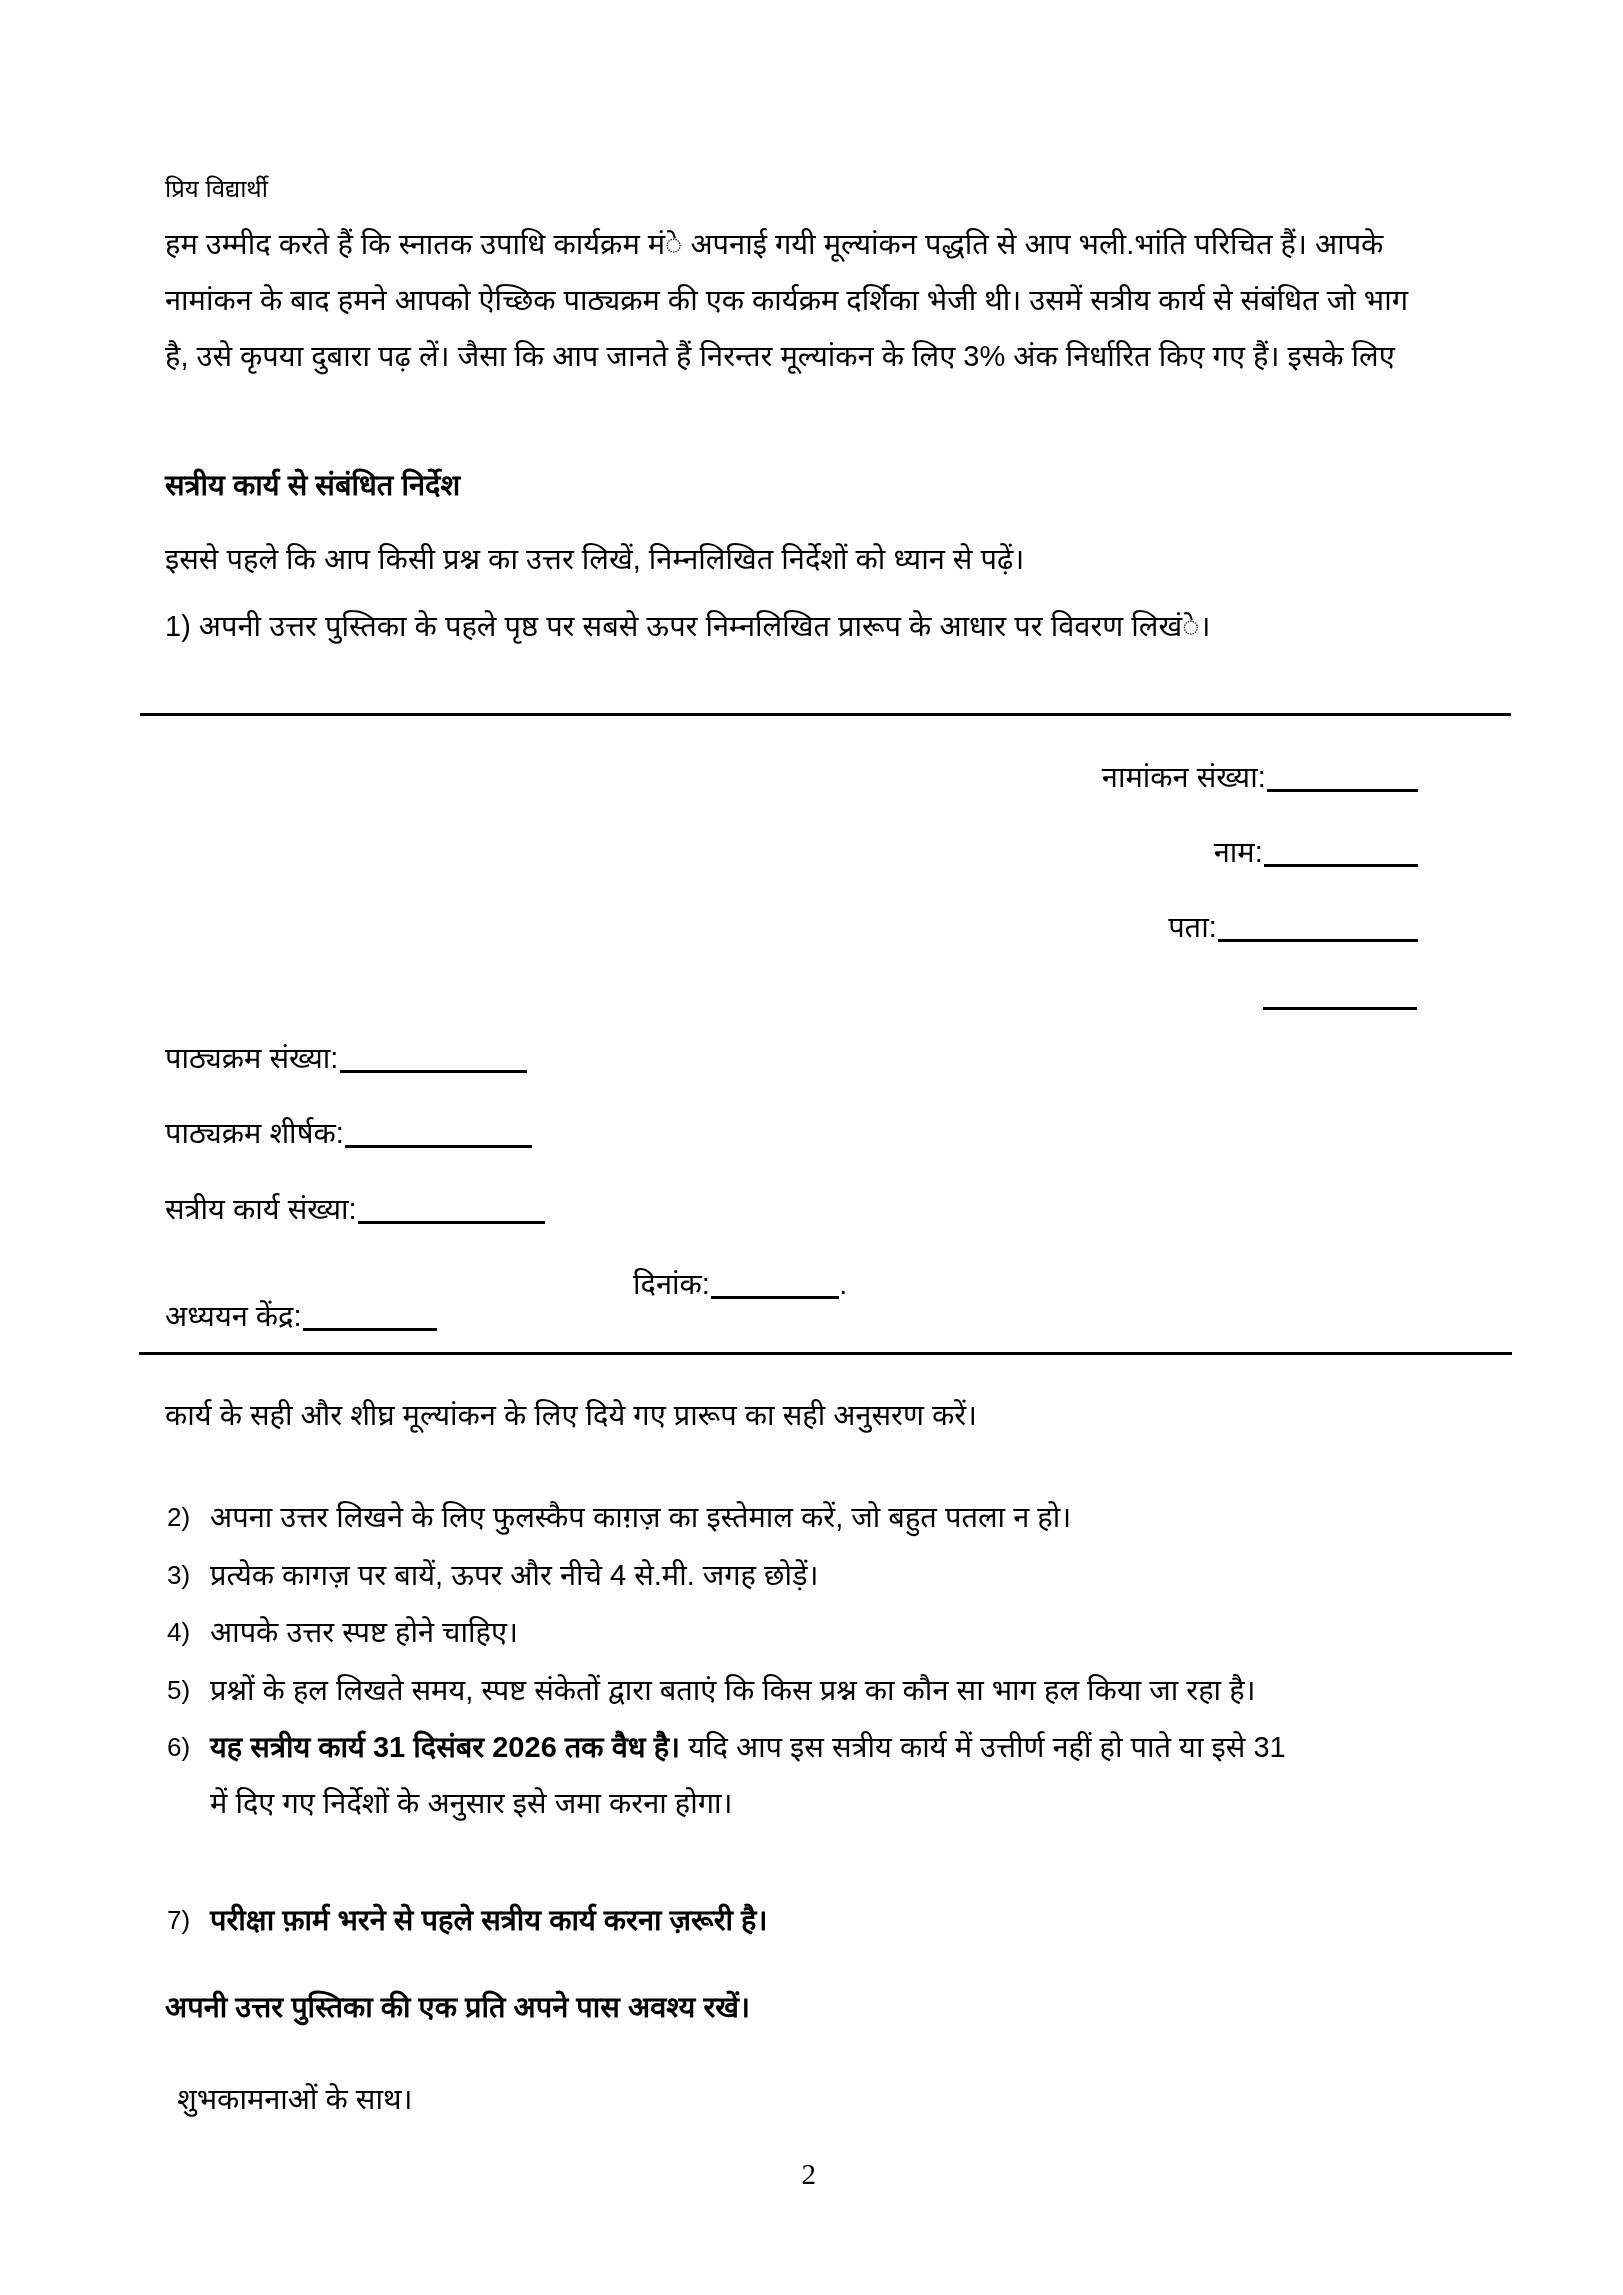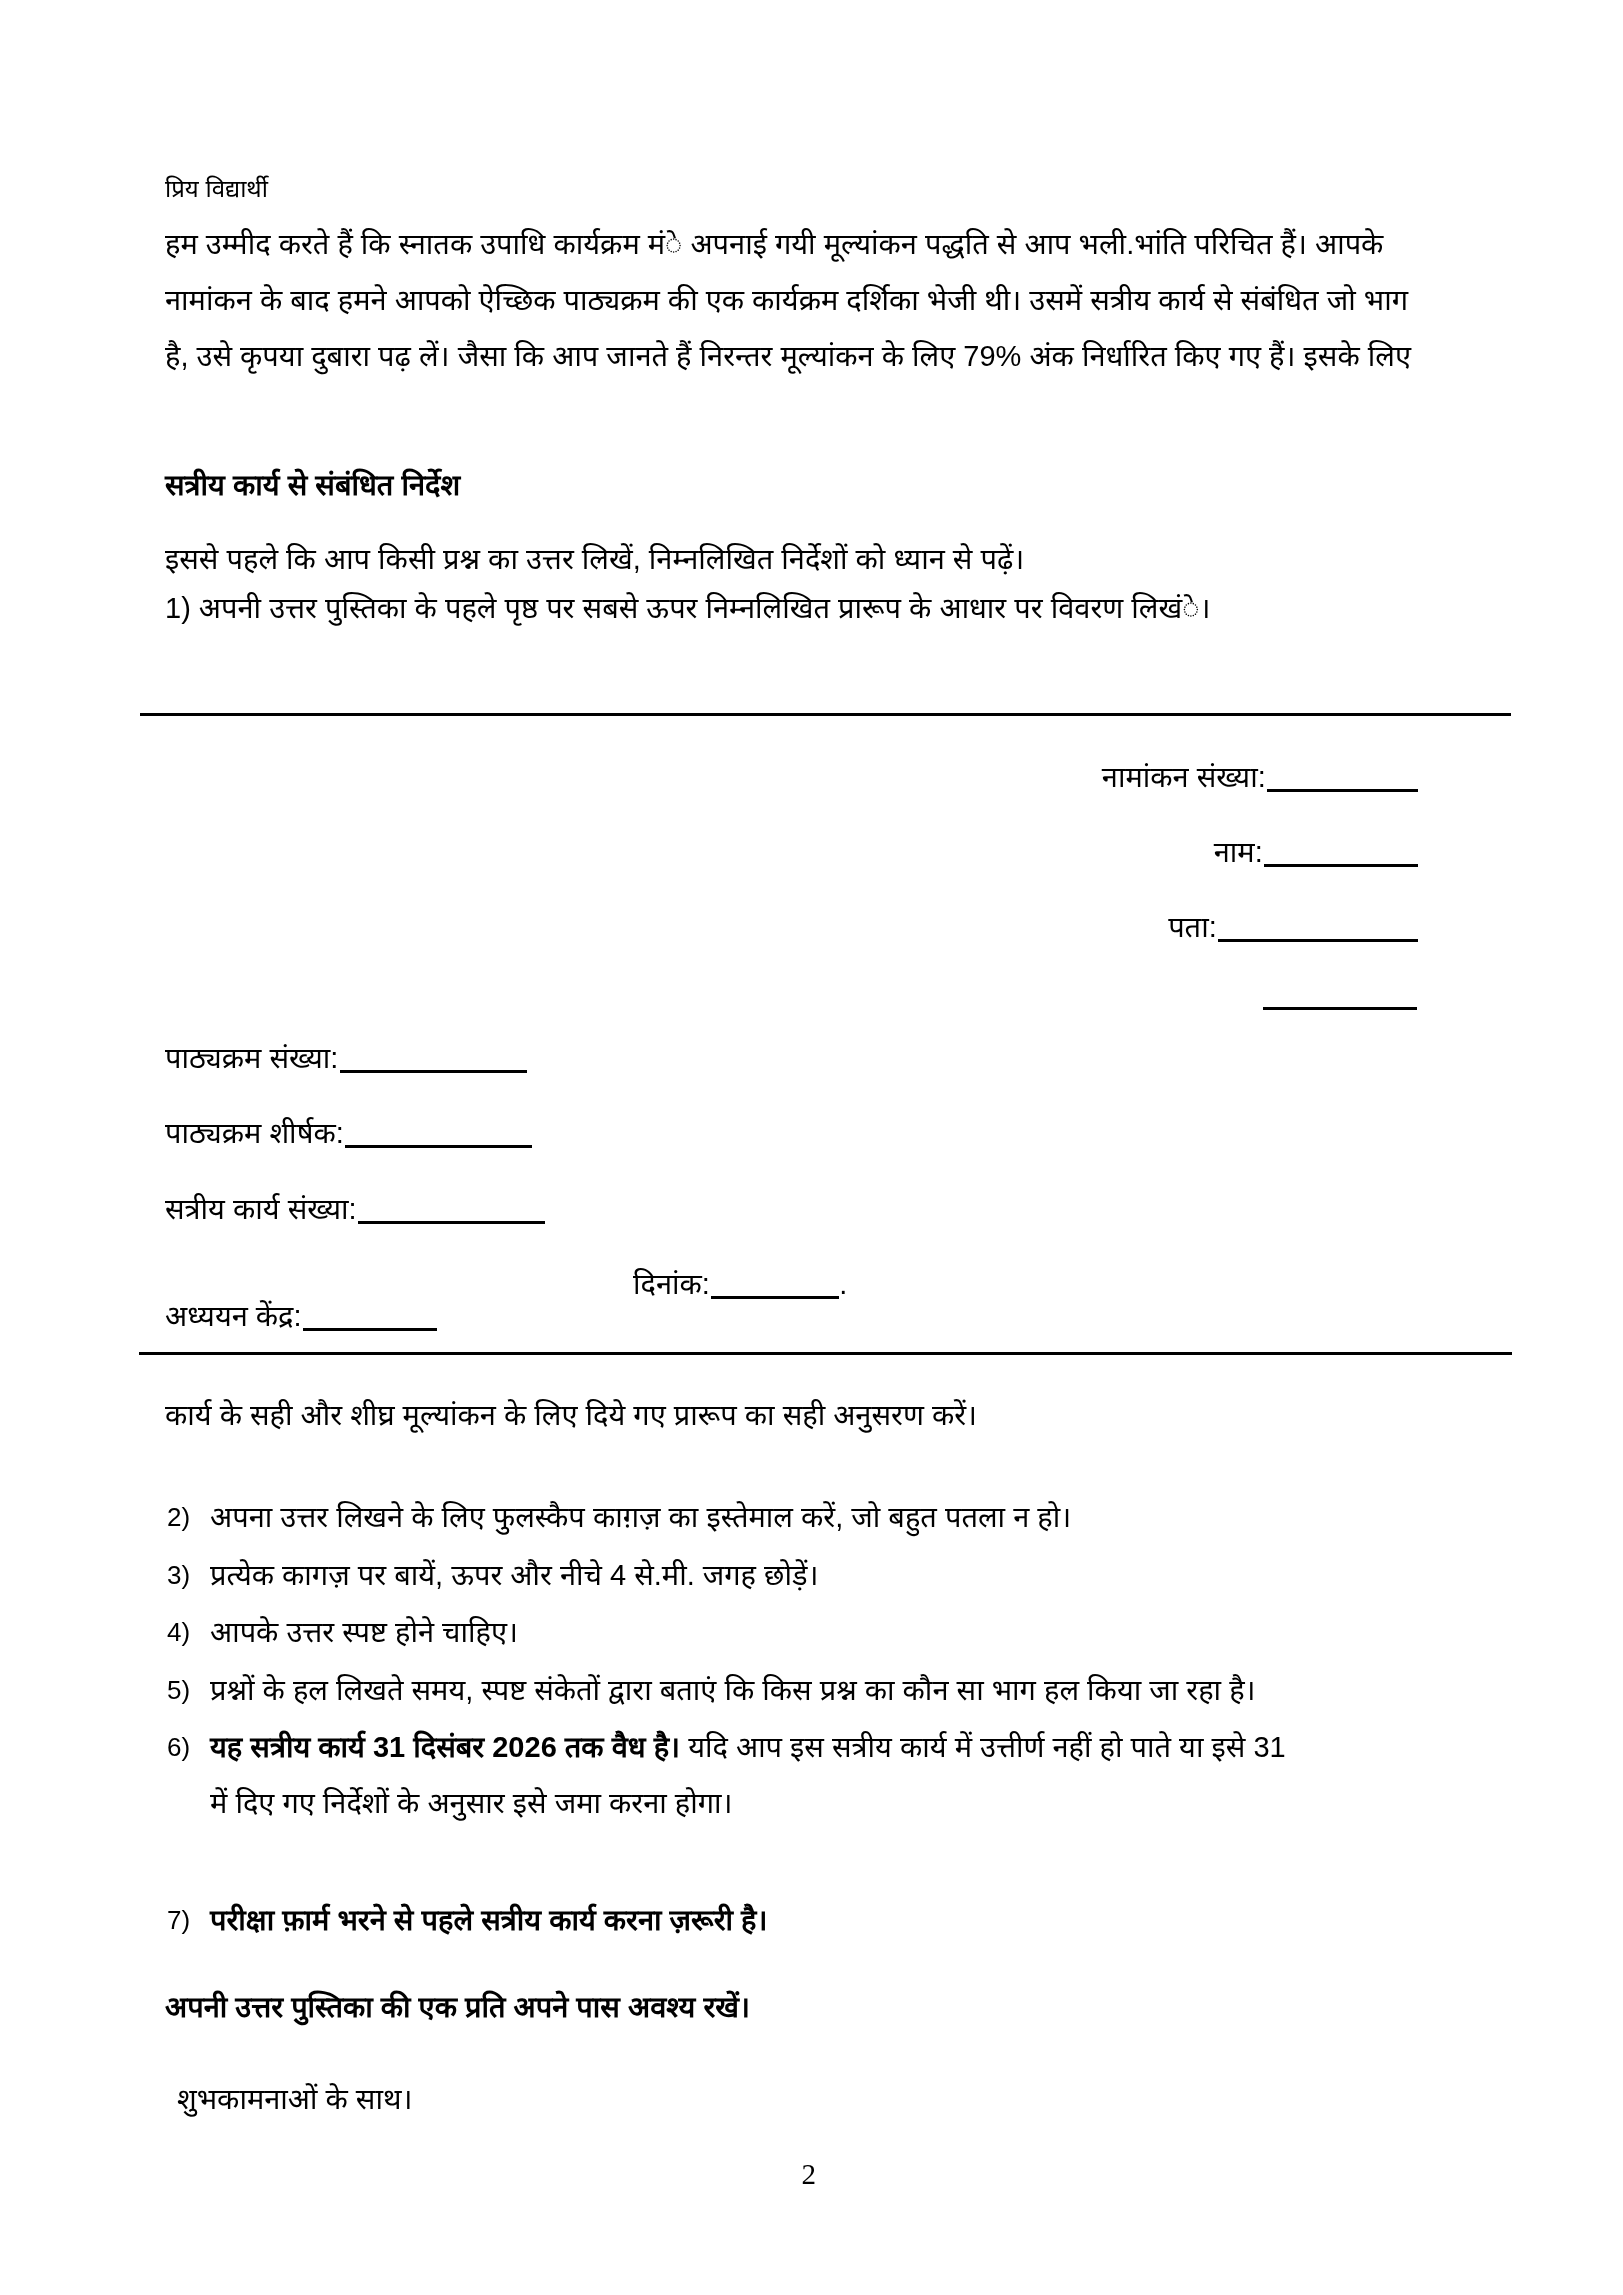--- a/index.html
+++ b/index.html
@@ -139,28 +139,28 @@
 <body>
 
 <div class="page">
   <div class="content">
 
     <div class="salutation">प्रिय विद्यार्थी</div>
 
     <div class="para" style="top:216px;">
       <span class="ln">हम उम्मीद करते हैं कि स्नातक उपाधि कार्यक्रम मं◌े अपनाई गयी मूल्यांकन पद्धति से आप भली.भांति परिचित हैं। आपके</span>
       <span class="ln">नामांकन के बाद हमने आपको ऐच्छिक पाठ्यक्रम की एक कार्यक्रम दर्शिका भेजी थी। उसमें सत्रीय कार्य से संबंधित जो भाग</span>
-      <span class="ln">है, उसे कृपया दुबारा पढ़ लें। जैसा कि आप जानते हैं निरन्तर मूल्यांकन के लिए 79% अंक निर्धारित किए गए हैं। इसके लिए</span>
+      <span class="ln">है, उसे कृपया दुबारा पढ़ लें। जैसा कि आप जानते हैं निरन्तर मूल्यांकन के लिए 3% अंक निर्धारित किए गए हैं। इसके लिए</span>
     </div>
 
     <div class="heading" style="top:471px;">सत्रीय कार्य से संबंधित निर्देश</div>
 
     <div class="line-text" style="top:545px;">इससे पहले कि आप किसी प्रश्न का उत्तर लिखें, निम्नलिखित निर्देशों को ध्यान से पढ़ें।</div>
 
-    <div class="line-text" style="top:594px;">1)  अपनी उत्तर पुस्तिका के पहले पृष्ठ पर सबसे ऊपर निम्नलिखित प्रारूप के आधार पर विवरण लिखं◌े।</div>
+    <div class="line-text" style="top:612px;">1)  अपनी उत्तर पुस्तिका के पहले पृष्ठ पर सबसे ऊपर निम्नलिखित प्रारूप के आधार पर विवरण लिखं◌े।</div>
 
     <div class="hr" style="top:713px;"></div>
 
     <div class="form-right" style="top:763px;">
       <span>नामांकन संख्या:</span><span class="rule-in" style="width:151px;"></span>
     </div>
 
     <div class="form-right" style="top:838px;">
       <span>नाम:</span><span class="rule-in" style="width:154px;"></span>
     </div>

